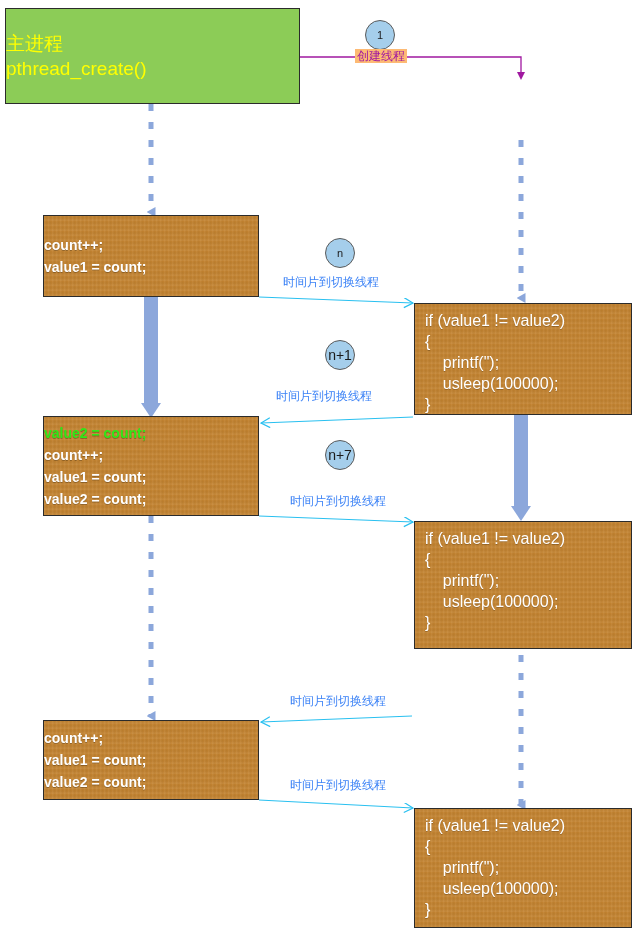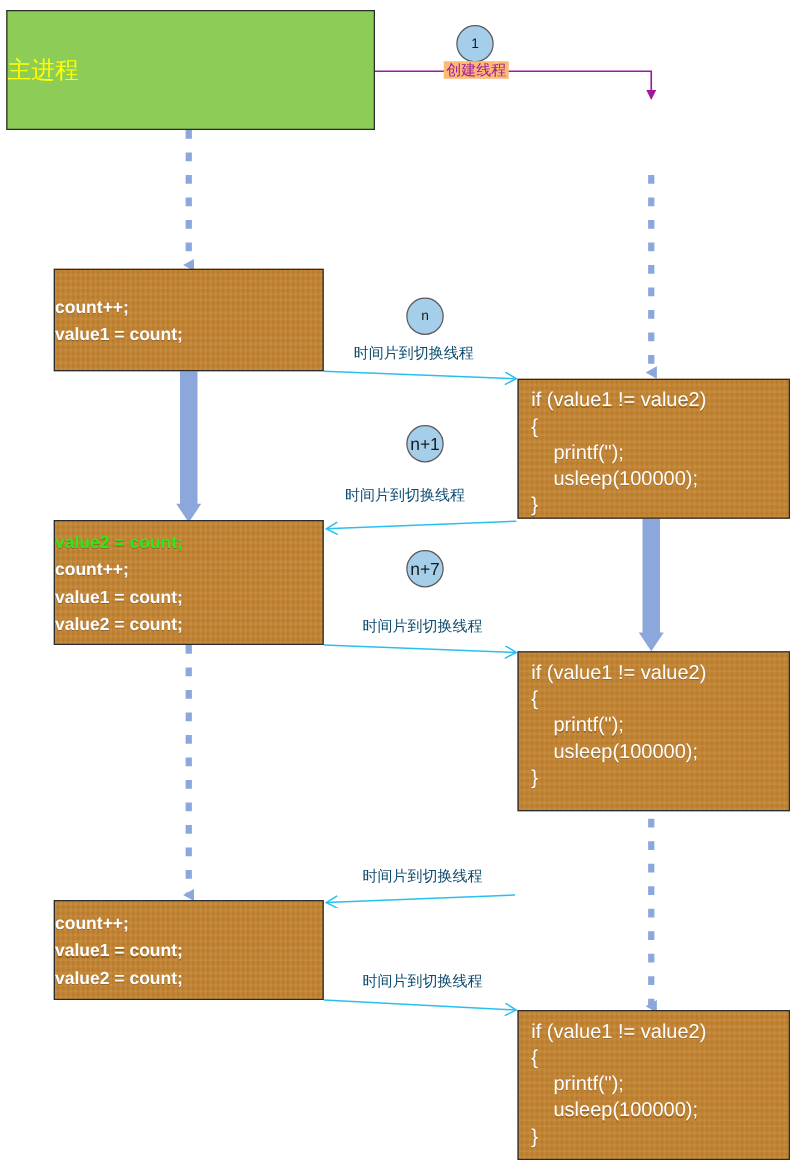--- a/index.html
+++ b/index.html
@@ -105,21 +105,21 @@
     justify-content: center;
     color: #1a1a1a;
     font-size: 11px;
     line-height: 1;
   }
   .step.small { font-size: 14px; }
 
   
   .elabel {
     position: absolute;
-    color: #0c4a6e;
+    color: #3b82f6;
     font-size: 12px;
     line-height: 14px;
     white-space: nowrap;
   }
   .elabel.purple {
     color: #a018a0;
     background: #fdba74;
     padding: 0 2px;
   }
 </style>
@@ -178,20 +178,21 @@
     <g>
       <path d="M413,417 L261,423" stroke="#29c0f0" stroke-width="1.2" fill="none" marker-end="url(#arrBlueOpen)"></path>
     </g>
     <g>
       <path d="M412,716 L261,722" stroke="#29c0f0" stroke-width="1.2" fill="none" marker-end="url(#arrBlueOpen)"></path>
     </g>
   </svg>
 
   <div class="box proc" style="left:5px; top:8px; width:295px; height:96px;">
     <div class="line">主进程</div>
+    <div class="line">pthread_create()</div>
   </div>
 
 
   <div class="box code centered" style="left:43px; top:215px; width:216px; height:82px;">
     <div class="line">count++;</div>
     <div class="line">value1 = count;</div>
   </div>
 
   <div class="box code centered" style="left:43px; top:416px; width:216px; height:100px;">
     <div class="line hl">value2 = count;</div>

